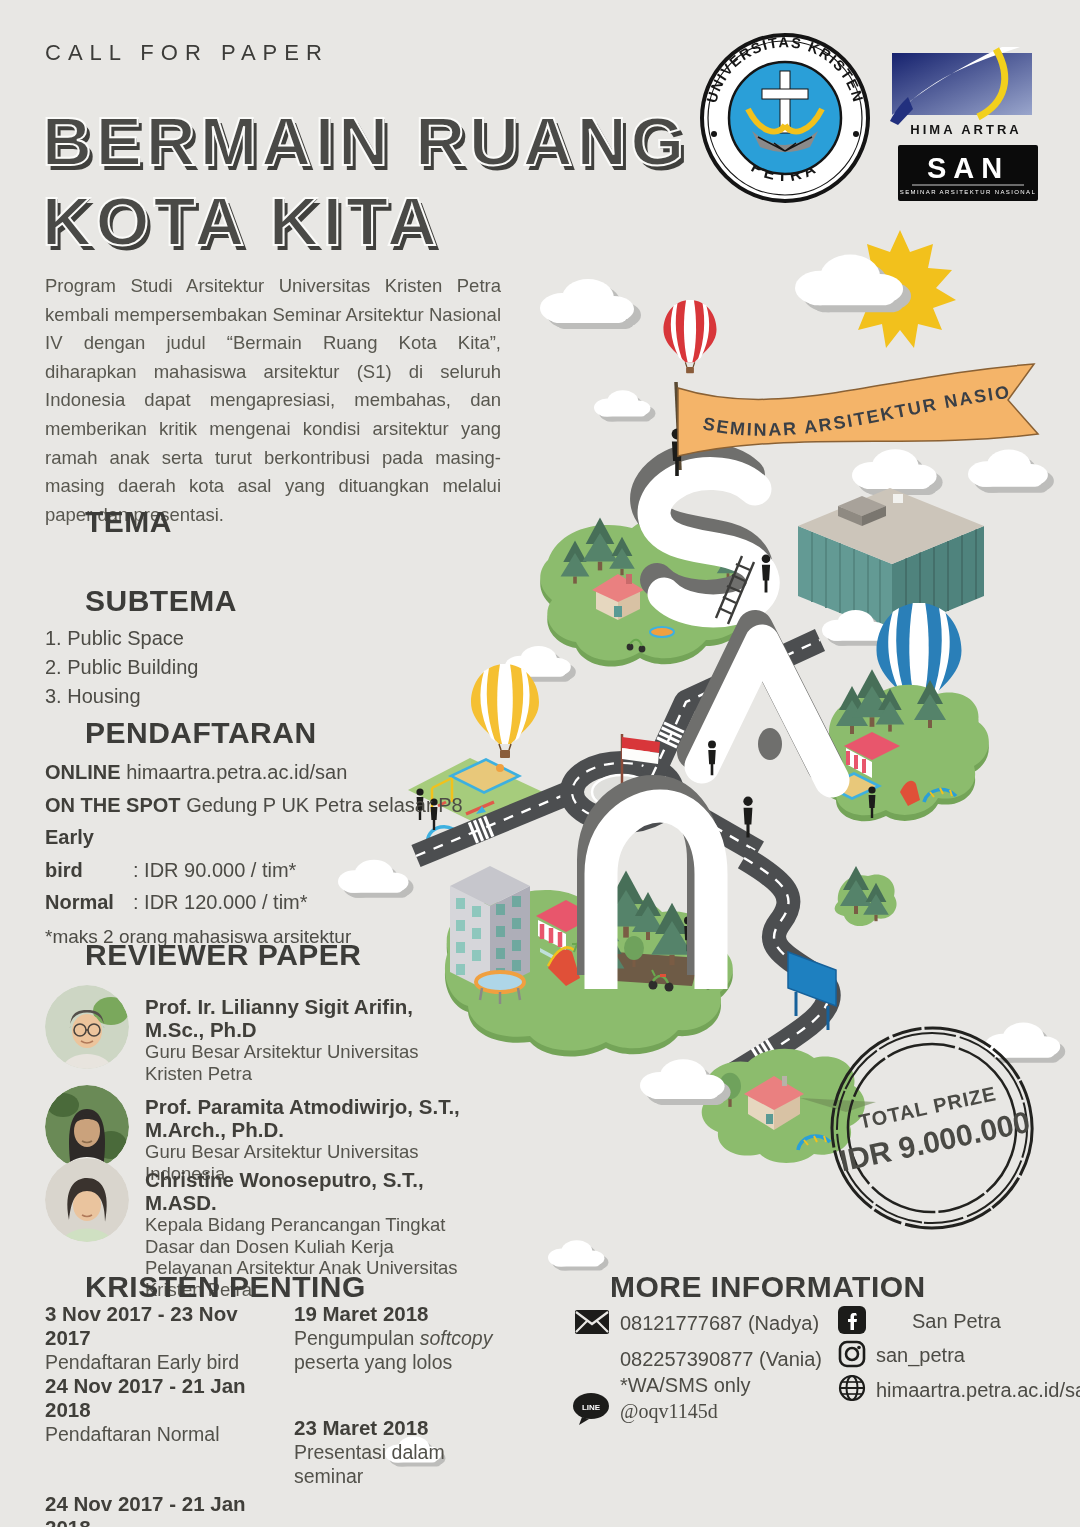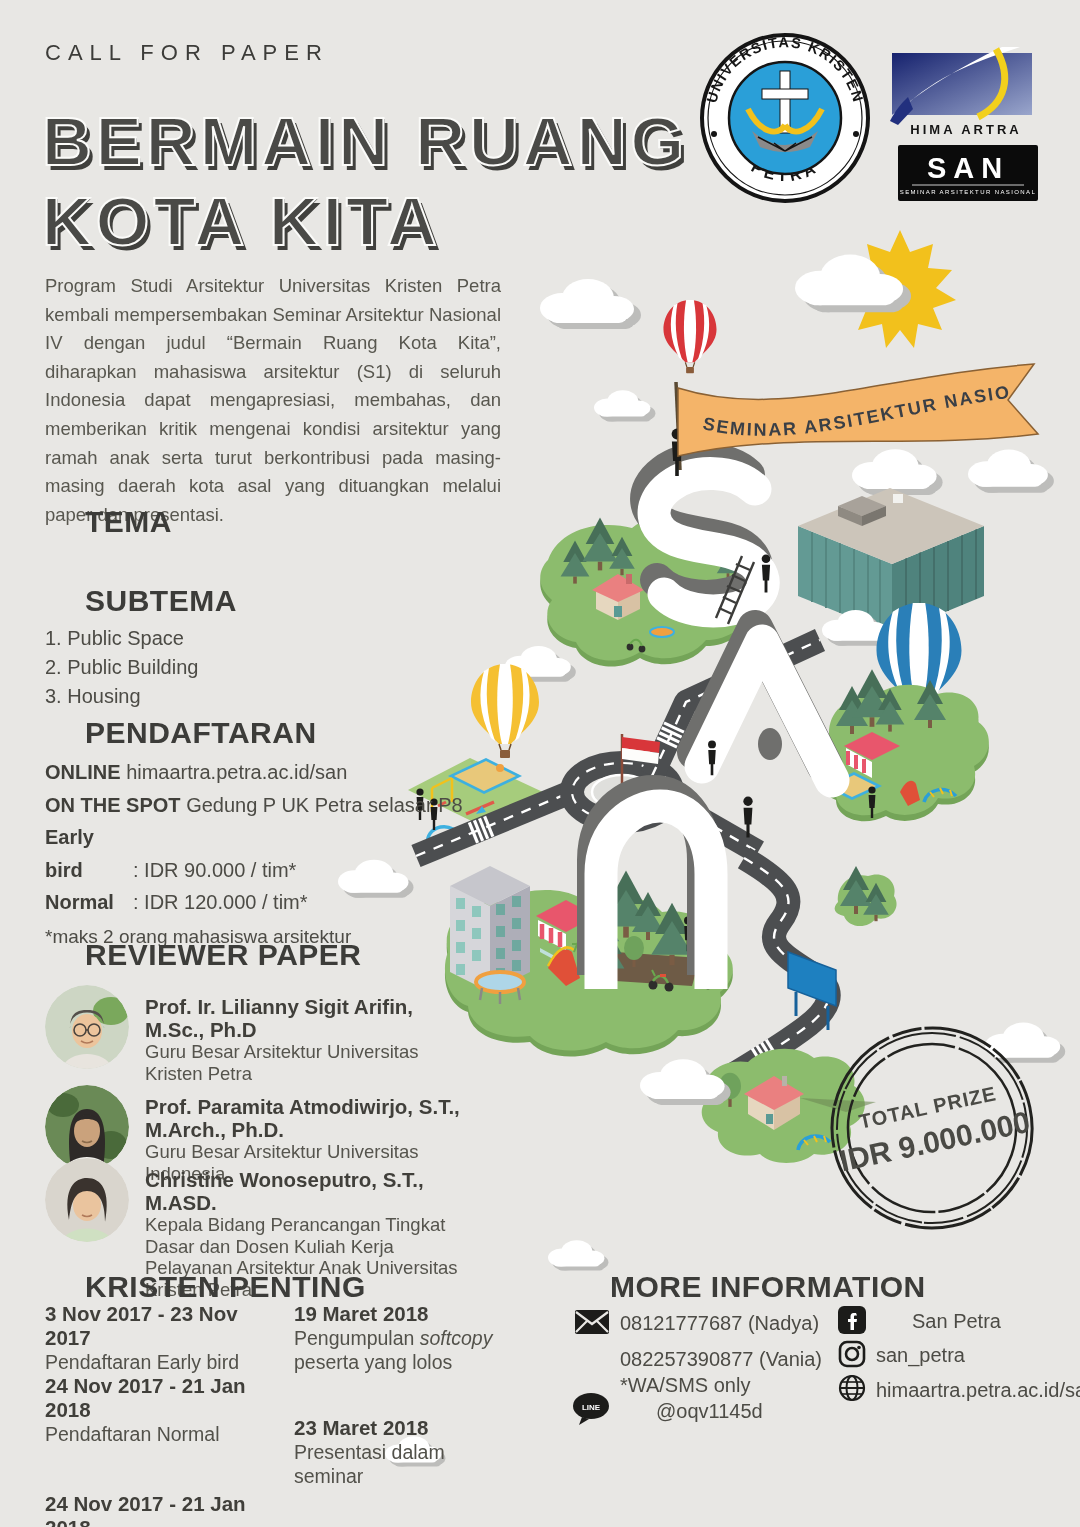--- a/index.html
+++ b/index.html
@@ -538,21 +538,21 @@
   <div class="mi-row" style="left:620px;top:1312px;">08121777687 (Nadya)</div>
   <div class="mi-row" style="left:620px;top:1348px;">082257390877 (Vania)</div>
   <div class="mi-row sm" style="left:620px;top:1374px;">*WA/SMS only</div>
   <div class="icon" style="left:572px;top:1392px;">
     <svg width="38" height="34" viewBox="0 0 38 34">
       <ellipse cx="19" cy="14" rx="18" ry="13" fill="#1c1c1a"></ellipse>
       <path d="M10,25 L7,33 L17,27 Z" fill="#1c1c1a"></path>
       <text x="19" y="18" text-anchor="middle" font-size="8" font-weight="bold" fill="#ffffff" font-family="Liberation Sans,sans-serif">LINE</text>
     </svg>
   </div>
-  <div class="mi-row" style="left:656px;top:1400px;">@oqv1145d</div>
+  <div class="mi-row" style="left:620px;top:1400px;font-family:Liberation Serif, serif;">@oqv1145d</div>
 
   <div class="icon" style="left:838px;top:1306px;">
     <svg width="28" height="28" viewBox="0 0 28 28">
       <rect width="28" height="28" rx="6" fill="#1c1c1a"></rect>
       <path d="M18,7 L15.5,7 C13.5,7 12.5,8.4 12.5,10.4 L12.5,13 L10,13 L10,16 L12.5,16 L12.5,24 L16,24 L16,16 L18.6,16 L19,13 L16,13 L16,10.8 C16,10 16.4,9.6 17.3,9.6 L19,9.6 Z" fill="#ffffff"></path>
     </svg>
   </div>
   <div class="mi-row" style="left:876px;top:1310px;margin-left:36px;">San Petra</div>
   <div class="icon" style="left:838px;top:1340px;">
     <svg width="28" height="28" viewBox="0 0 28 28">

